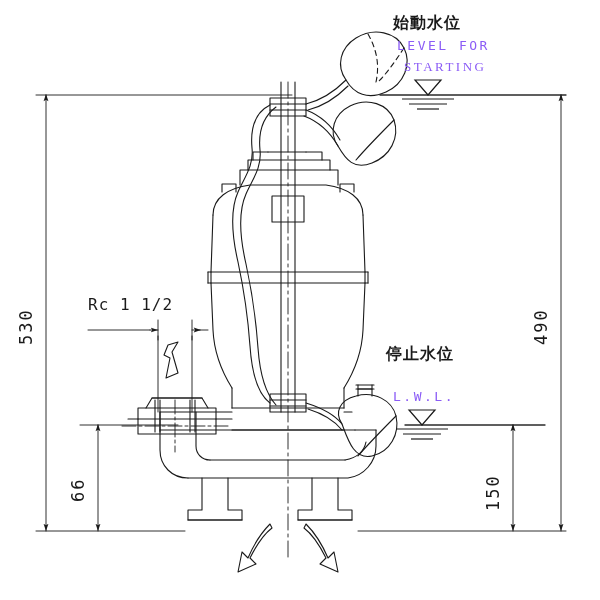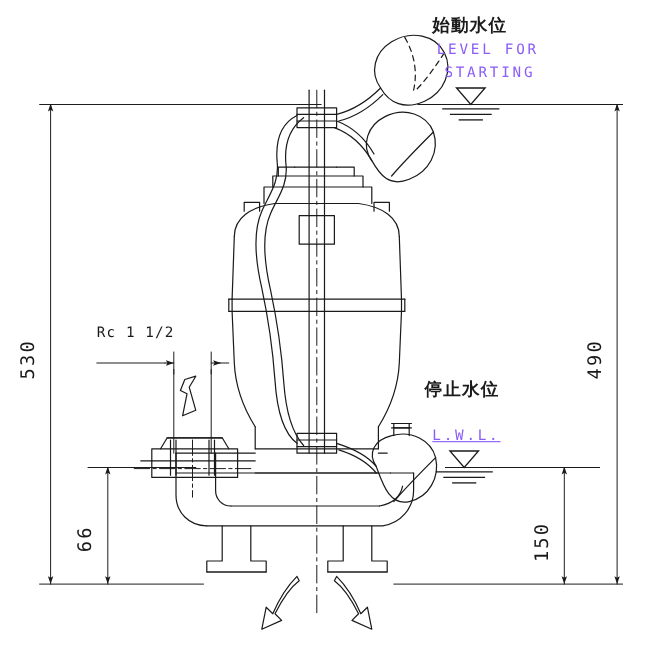--- a/index.html
+++ b/index.html
@@ -5,21 +5,21 @@
   html,body{margin:0;padding:0;background:#ffffff;}
   body{width:600px;height:600px;overflow:hidden;
        font-family:"DejaVu Sans","Liberation Sans",sans-serif;}
   #sheet{position:relative;width:488px;height:600px;background:#fff;}
   svg{display:block;}
   .lbl{position:absolute;white-space:pre;color:#1a1a1a;}
   .jp{font-family:"DejaVu Sans",sans-serif;font-weight:700;font-size:16px;letter-spacing:1px;}
   .en{font-family:"DejaVu Sans Mono","Liberation Mono",monospace;font-size:13px;letter-spacing:2.5px;color:#8b5cf6;}
   .dim{font-family:"DejaVu Sans Mono","Liberation Mono",monospace;font-size:17px;letter-spacing:2px;color:#1a1a1a;}
   .rot{transform:rotate(-90deg);transform-origin:left top;}
-  .thread{font-family:"DejaVu Sans Mono","Liberation Mono",monospace;font-size:13px;letter-spacing:1px;color:#1a1a1a;}
+  .thread{font-family:"DejaVu Sans Mono","Liberation Mono",monospace;font-size:16px;letter-spacing:1px;color:#1a1a1a;}
 </style>
 </head>
 <body>
 
 <div id="sheet">
 
   <svg width="600" height="600" viewBox="0 0 600 600">
 
     <defs>
       <marker id="ah" markerWidth="9" markerHeight="9" refX="8" refY="3" orient="auto" markerUnits="strokeWidth">
@@ -228,24 +228,24 @@
       <use href="#wls"></use>
     </g>
     <g transform="translate(422,410)">
       <use href="#wls"></use>
     </g>
 
   </svg>
 
   <div class="lbl jp" style="left:393px; top:13px;">始動水位</div>
   <div class="lbl en" style="left:397px; top:38px;">LEVEL FOR</div>
-  <div class="lbl en" style="left:404px; top:59px;">STARTING</div>
+  <div class="lbl en" style="left:404px; top:59px;font-family:Liberation Serif, serif;">STARTING</div>
 
   <div class="lbl jp" style="left:386px; top:344px;">停止水位</div>
-  <div class="lbl en" style="left:393px; top:389px;text-decoration:underline;">L.W.L.</div>
+  <div class="lbl en" style="left:393px; top:389px;">L.W.L.</div>
 
   <div class="lbl dim rot" style="left:16px; top:345px;">530</div>
 
   <div class="lbl dim rot" style="left:531px; top:345px;">490</div>
 
   <div class="lbl dim rot" style="left:68px; top:502px;">66</div>
 
   <div class="lbl dim rot" style="left:483px; top:511px;">150</div>
 
   <div class="lbl thread" style="left:88px; top:295px;">Rc 1 1/2</div>

